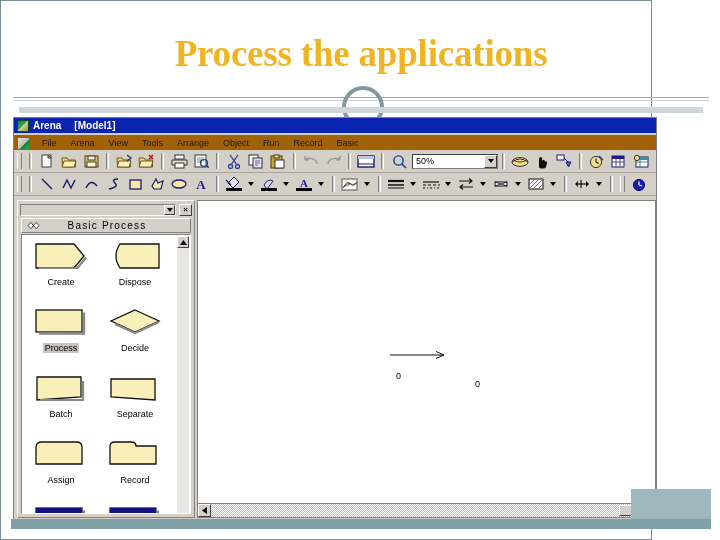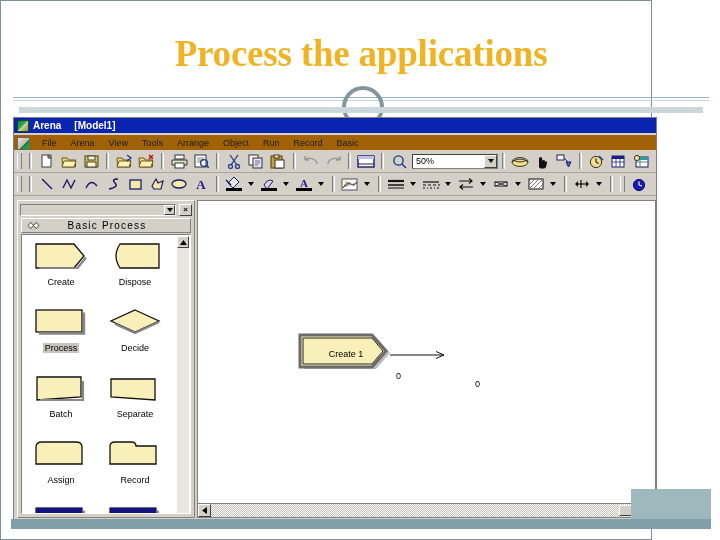--- a/index.html
+++ b/index.html
@@ -781,28 +781,20 @@
               </svg>
           </div>
           <div id="pb-scroll-track"></div>
         </div>
       </div>
     </div>
 
     <div id="model-window">
       <div id="canvas">
 
-        <div class="flow-module" style="left:100px;top:132px;width:96px;height:42px">
-          <svg width="96" height="42" viewBox="0 0 96 42">
-            <path d="M6 4 h72 l14 16 l-14 16 h-72 z" fill="#bdbdbd"></path>
-            <path d="M2 2 h72 l14 16 l-14 16 h-72 z" fill="#f8f0b8" stroke="#6b6b6b" stroke-width="3"></path>
-            <path d="M5 5 h69 l11 13 l-11 13 h-69 z" fill="#f8f0b8" stroke="#111" stroke-width="0.9"></path>
-          </svg>
-          <div class="flow-label" style="padding-right:12px;padding-bottom:6px">Create 1</div>
-        </div>
         <div class="counter" style="left:198px;top:170px">0</div>
 
         <svg id="connector" style="left:192px;top:148px;width:56px;height:12px" viewBox="0 0 56 12">
           <path d="M0 6 H54" stroke="#111" stroke-width="1"></path>
           <path d="M46 2.5 L54 6 L46 9.5" fill="none" stroke="#111" stroke-width="1"></path>
         </svg>
 
         <div class="counter" style="left:277px;top:178px">0</div>
 
       </div>

